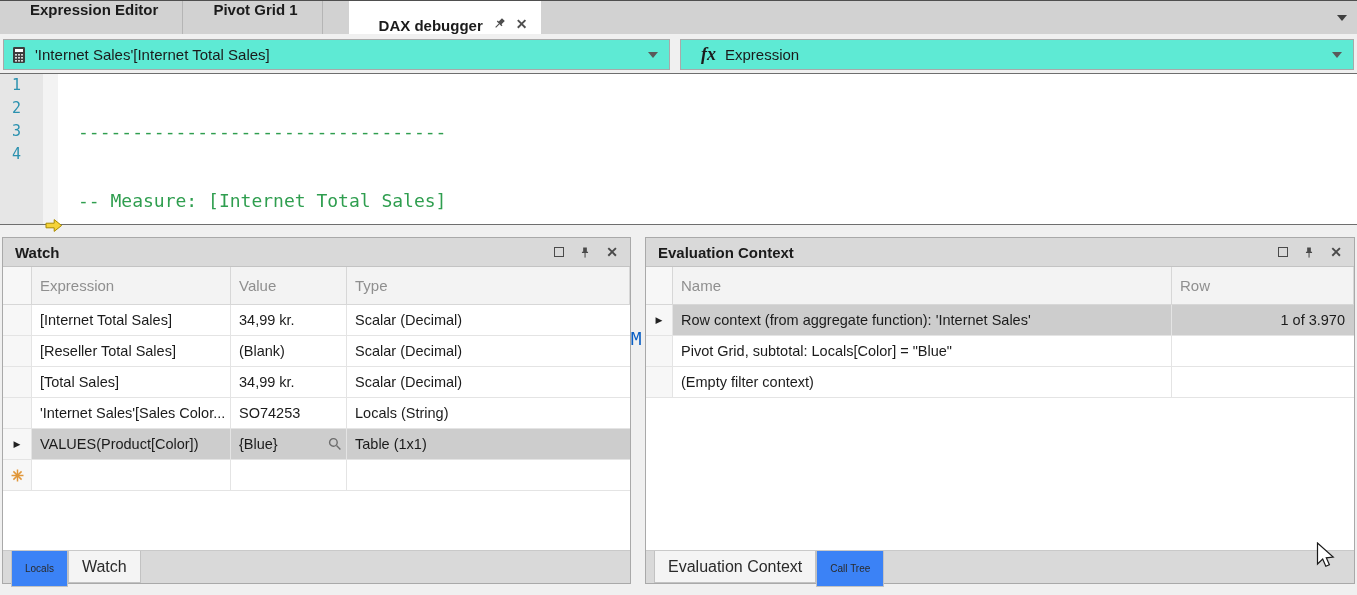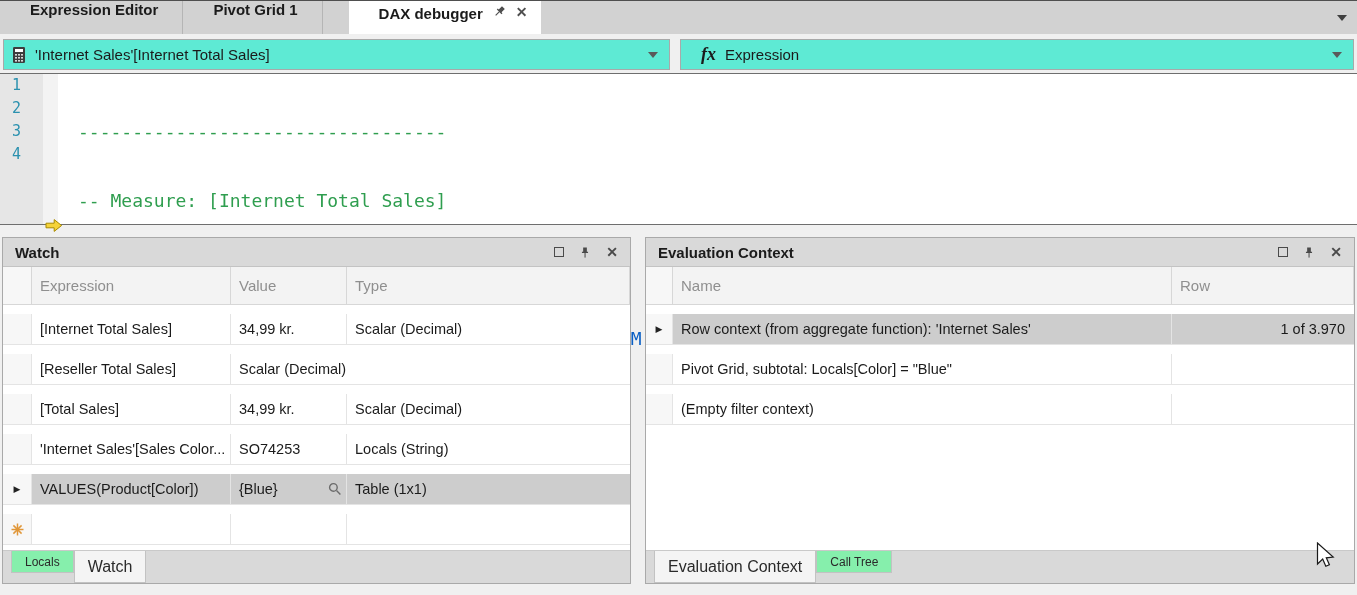--- a/index.html
+++ b/index.html
@@ -6,21 +6,21 @@
   html,body { width:1357px; height:595px; }
   body {
     position:relative; background:#f0f0f0; overflow:hidden;
     font-family:"Liberation Sans", sans-serif; color:#1b1b1b;
     border-top:1px solid #4f4f4f;
   }
   
   .doc-tabbar { position:absolute; left:0; top:0; width:100%; height:33px; background:#d2d2d2; display:flex; }
   .doc-tab { height:46px; display:flex; align-items:flex-start; font-weight:bold; font-size:15px;
              color:#1b1b1b; border-right:1px solid #b5b5b5; padding:0 24px 0 30px; cursor:default; }
-  .doc-tab.active { background:#ffffff; border-right:none; margin-left:26px; padding:4px 14px 0 30px; gap:10px; }
+  .doc-tab.active { background:#ffffff; border-right:none; margin-left:26px; padding:16px 14px 0 30px; gap:10px; }
   .tab-pin-icon svg { transform:rotate(45deg); display:block; }
   .tab-close { font-size:14px; color:#4f4f4f; line-height:1; }
   .tabbar-overflow { position:absolute; right:10px; top:14px; width:0; height:0;
                      border-left:5px solid transparent; border-right:5px solid transparent;
                      border-top:6px solid #3f3f3f; }
   
   .toolbar { position:absolute; left:0; top:33px; width:100%; height:39px; background:#f0f0f0; }
   .combo { position:absolute; top:5px; height:31px; background:#5eead4; border:1px solid #a9a9a9;
            display:flex; align-items:center; font-size:15px; }
   .combo-measure { left:3px;  width:667px; padding-left:8px; }
@@ -50,36 +50,36 @@
   .panel-watch { left:2px; width:629px; }
   .panel-context { left:645px; width:710px; }
   .panel-header { height:29px; background:#d9d9d9; border-bottom:1px solid #c3c3c3;
                   display:flex; align-items:center; padding:0 12px; font-weight:bold; font-size:15px; }
   .panel-btns { margin-left:auto; display:flex; align-items:center; gap:15px; }
   .btn-max { width:10px; height:10px; border:1px solid #4a4a4a; }
   .btn-close { font-size:14px; color:#4a4a4a; line-height:1; }
   .grid { position:absolute; left:0; top:29px; right:0; }
   .grid-header { height:38px; display:flex; background:#f3f3f3; border-bottom:1px solid #d7d7d7;
                  color:#8f8f8f; font-size:15px; }
-  .grid-row { height:31px; display:flex; font-size:14.5px; border-bottom:1px solid #e4e4e4; background:#fff;margin-top:9px; }
+  .grid-row { height:31px; display:flex; font-size:14.5px; border-bottom:1px solid #e4e4e4; background:#fff; }
   .gc { display:flex; align-items:center; padding-left:8px; border-right:1px solid #e4e4e4;
         overflow:hidden; white-space:nowrap; }
   .grid-header .gc { border-right:1px solid #d7d7d7; }
   .gc-gutter { justify-content:center; padding-left:0; background:#f7f7f7; flex:none; }
   .w-gut{width:29px;} .w-expr{width:199px;} .w-val{width:116px;} .w-type{flex:1; border-right:none;}
   .c-gut{width:27px;} .c-name{width:499px;} .c-row{flex:1; border-right:none;}
   .sel { background:#cdcdcd; }
   .row-marker { font-size:9px; color:#222; }
   .val-mag { margin-left:auto; margin-right:4px; display:flex; }
   .right { justify-content:flex-end; padding-right:9px; }
   
   .panel-tabs { position:absolute; left:0; right:0; bottom:0; height:33px; background:#d9d9d9;
                 border-top:1px solid #c9c9c9; display:flex; padding-left:8px; }
-  .ptab { background:#86efac; border:1px solid #c2c2c2; border-top:none; padding:0 13px;
-          display:flex; align-items:center; font-size:12px; height:22px; color:#2a2a2a; }
+  .ptab { background:#3b82f6; border:1px solid #c2c2c2; border-top:none; padding:0 13px;
+          display:flex; align-items:center; font-size:10px; height:36px; color:#2a2a2a; }
   .ptab.active { height:32px; font-size:16px; background:#f4f4f4; }
   
   .cursor { position:absolute; left:1316px; top:541px; pointer-events:none; }
 </style>
 </head>
 <body>
 
 <div class="doc-tabbar">
   <div class="doc-tab">
     <span>Expression Editor</span>
@@ -174,20 +174,21 @@
     </div>
     <div class="grid-row">
       <div class="gc gc-gutter w-gut"></div>
       <div class="gc w-expr">[Internet Total Sales]</div>
       <div class="gc w-val">34,99 kr.</div>
       <div class="gc w-type">Scalar (Decimal)</div>
     </div>
     <div class="grid-row">
       <div class="gc gc-gutter w-gut"></div>
       <div class="gc w-expr">[Reseller Total Sales]</div>
+      <div class="gc w-val">(Blank)</div>
       <div class="gc w-type">Scalar (Decimal)</div>
     </div>
     <div class="grid-row">
       <div class="gc gc-gutter w-gut"></div>
       <div class="gc w-expr">[Total Sales]</div>
       <div class="gc w-val">34,99 kr.</div>
       <div class="gc w-type">Scalar (Decimal)</div>
     </div>
     <div class="grid-row">
       <div class="gc gc-gutter w-gut"></div>

